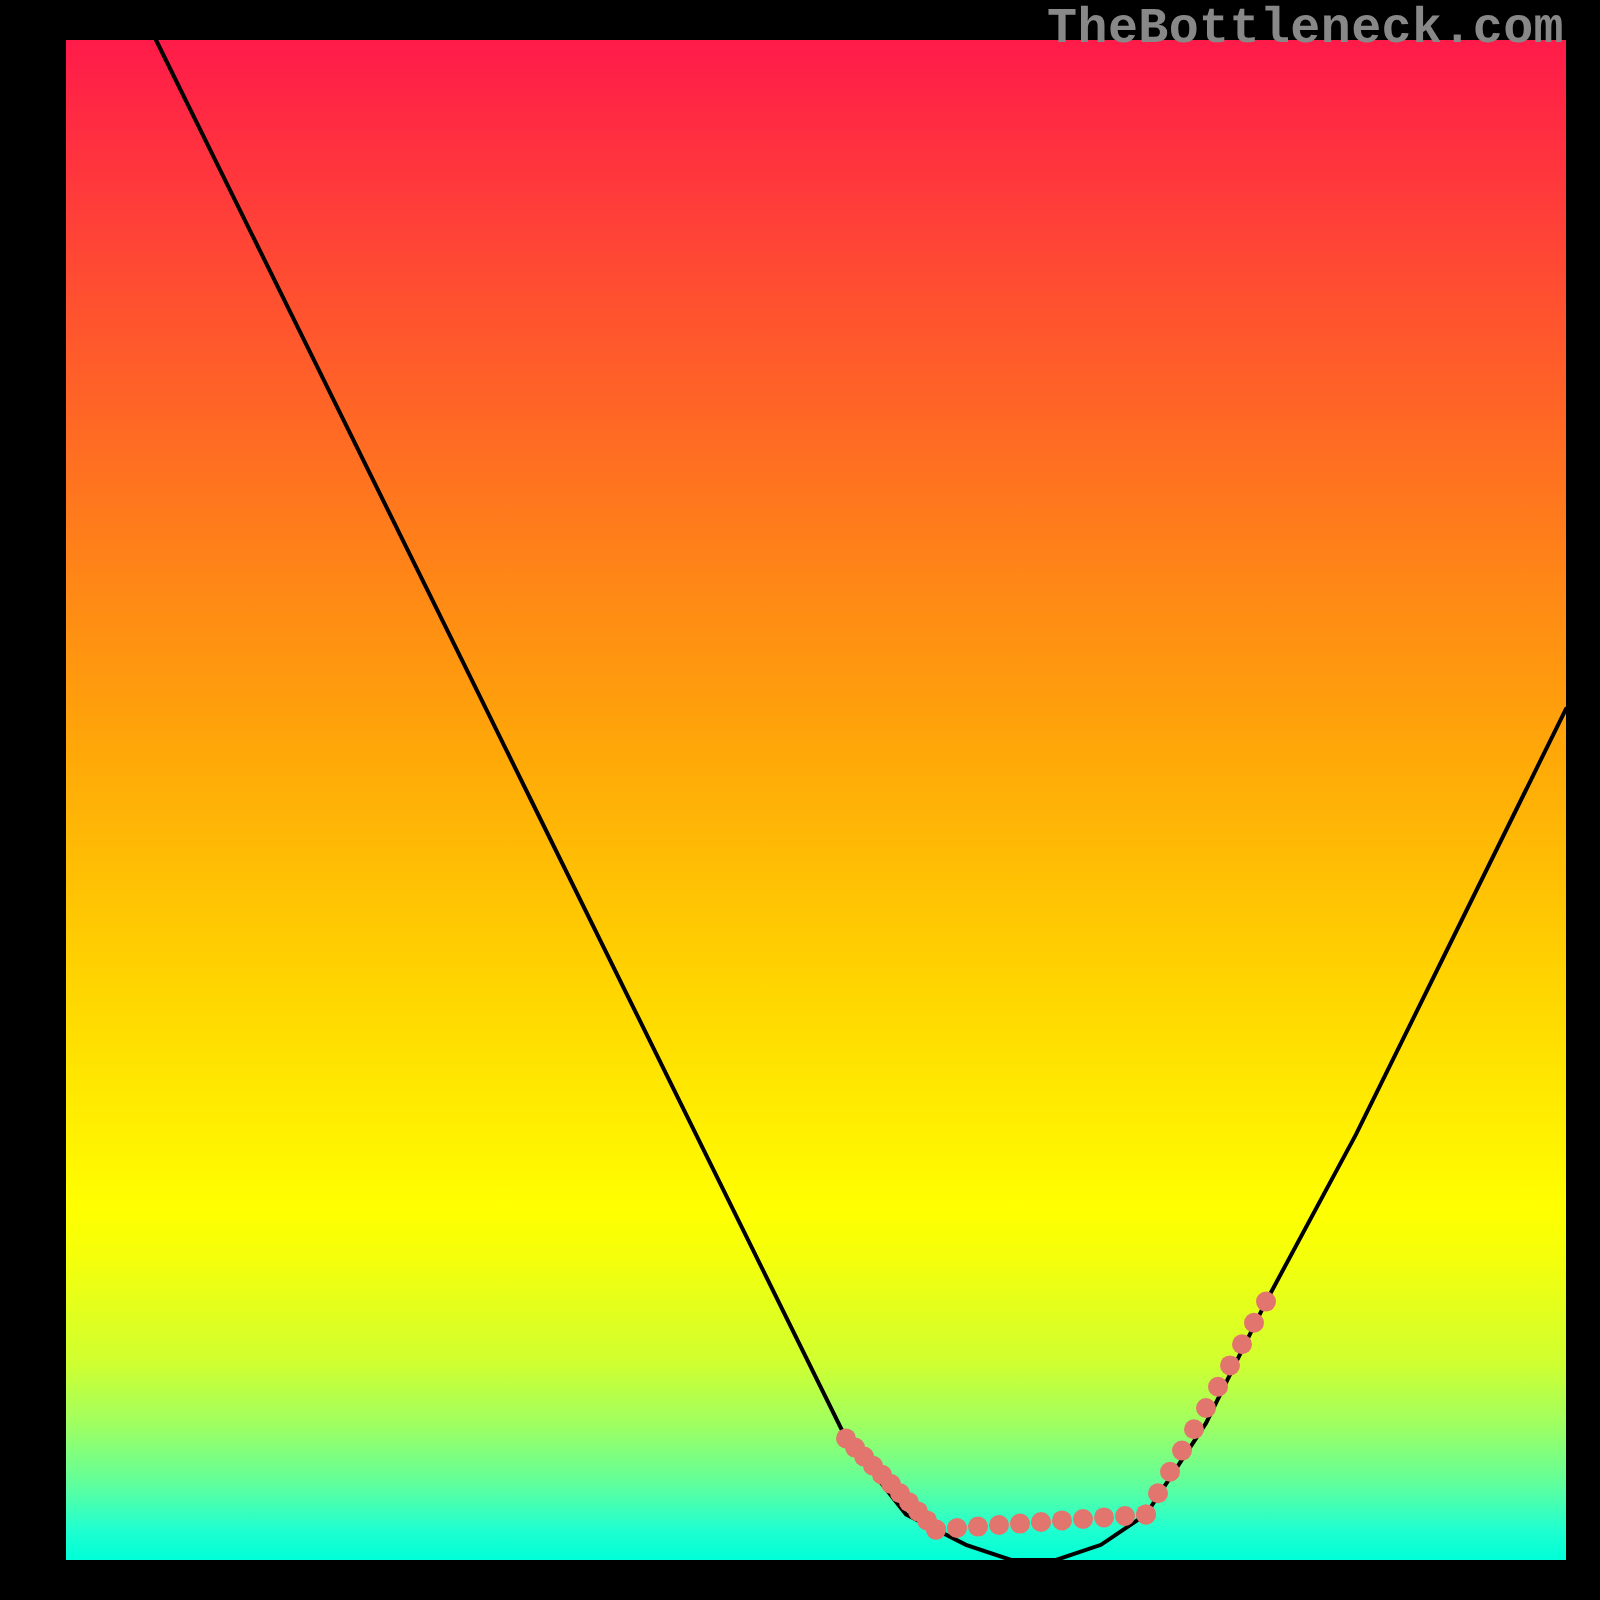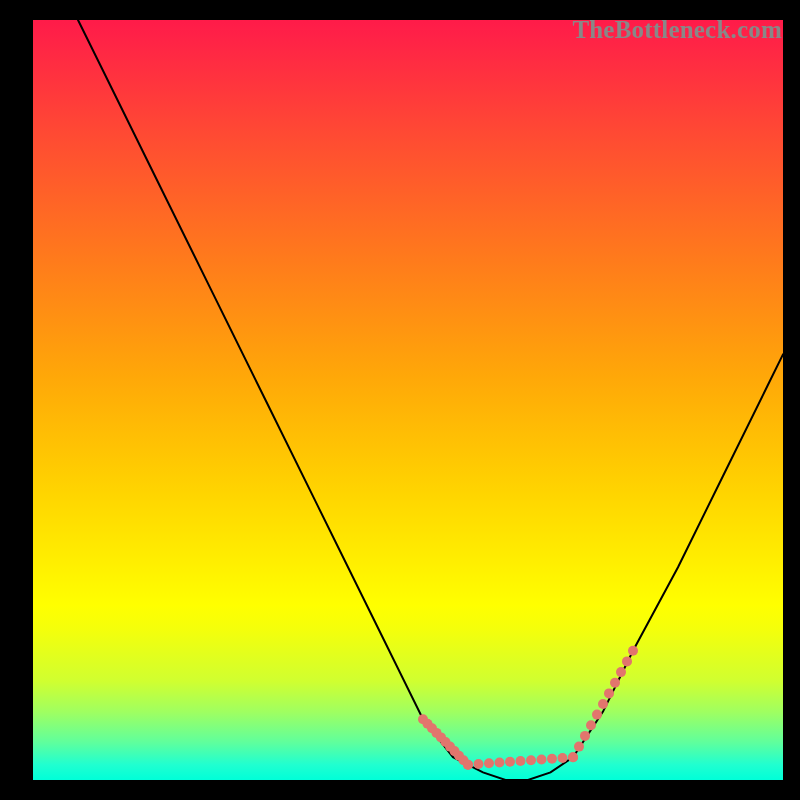--- a/index.html
+++ b/index.html
@@ -29,27 +29,26 @@
       #a0ff60 91%,
       #60ff9c 95%,
       #20ffd0 98%,
       #00ffd8 100%
     );
   }
   .watermark {
     position: absolute;
     top: 0px;
     right: 18px;
-    font-family: Liberation Serif, serif;
+    font-family: Liberation Mono, monospace;
     font-size: 25px;
     font-weight: bold;
     color: #888888;
     letter-spacing: 0.2px;
     user-select: none;
-    margin-top: 16px;
   }
   svg.curve {
     position: absolute;
     left: 0;
     top: 0;
     width: 750px;
     height: 760px;
     overflow: visible;
   }
 </style>

